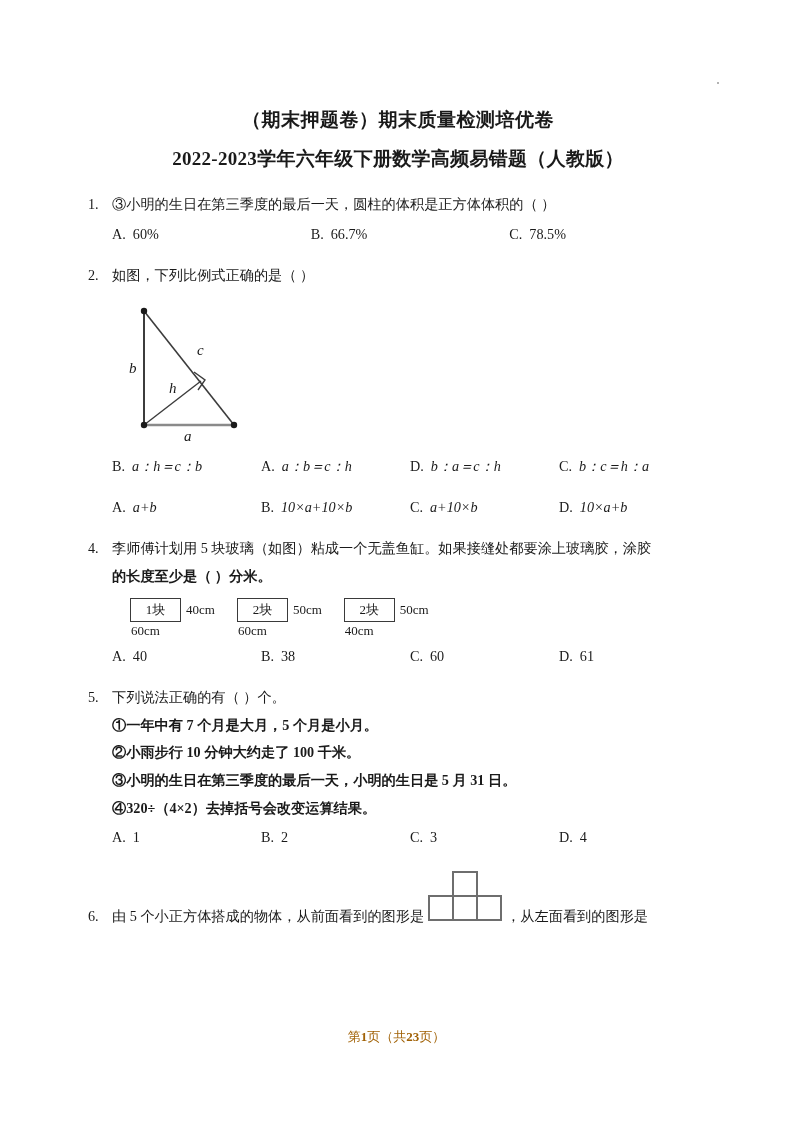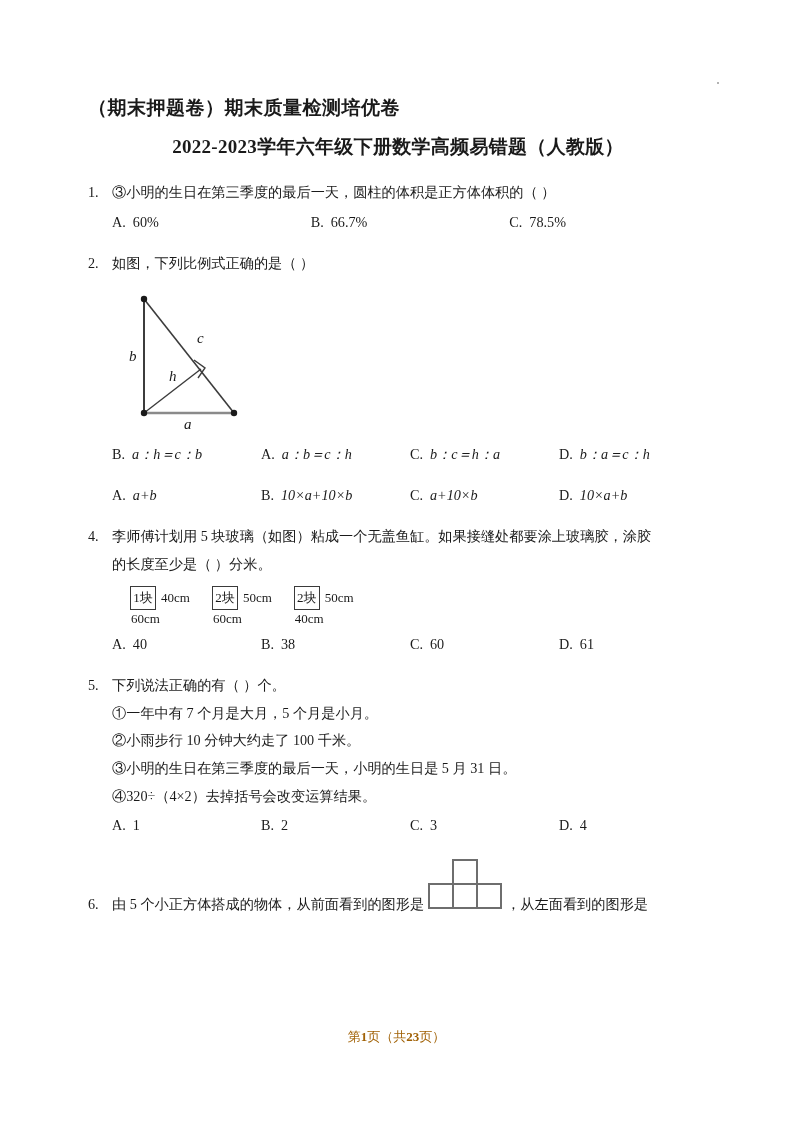--- a/index.html
+++ b/index.html
@@ -24,25 +24,25 @@
   }
   .content {
     position: absolute;
     left: 88px;
     top: 92px;
     width: 620px;
   }
 
   
   .title-main {
-    text-align: left;
+    text-align: center;
     font-size: 19px;
     font-weight: bold;
     letter-spacing: 0.5px;
-    margin: 4px 0 14px 0;
+    margin: 16px 0 14px 0;
     line-height: 1.3;
   }
   .title-sub {
     text-align: center;
     font-size: 19px;
     font-weight: bold;
     letter-spacing: 0.3px;
     margin: 0 0 20px 0;
     line-height: 1.3;
   }
@@ -71,20 +71,21 @@
     font-family: "Liberation Serif", serif;
   }
   .q-body {
     display: inline;
   }
   .q-indent {
     padding-left: 24px;
     display: block;
     font-size: 14.2px;
     line-height: 1.95;
+    font-weight: bold;
   }
 
   
   .opts {
     padding-left: 24px;
     display: flex;
     font-size: 14.2px;
     line-height: 1.95;
     margin-top: 2px;
   }
@@ -115,21 +116,21 @@
   }
   .glass-group {
     display: block;
   }
   .glass-row {
     display: flex;
     align-items: center;
   }
   .glass-box {
     border: 1.6px solid #3a3a3a;
-    width: 26px;
+    width: 51px;
     height: 24px;
     display: flex;
     align-items: center;
     justify-content: center;
     font-size: 13px;
     box-sizing: border-box;
   }
   .glass-side {
     font-size: 13px;
     margin-left: 5px;
@@ -235,22 +236,22 @@
           <text x="7" y="70" font-family="Liberation Serif, serif" font-style="italic" font-size="15" fill="#1a1a1a">b</text>
           <text x="75" y="52" font-family="Liberation Serif, serif" font-style="italic" font-size="15" fill="#1a1a1a">c</text>
           <text x="47" y="90" font-family="Liberation Serif, serif" font-style="italic" font-size="15" fill="#1a1a1a">h</text>
           <text x="62" y="138" font-family="Liberation Serif, serif" font-style="italic" font-size="15" fill="#1a1a1a">a</text>
         </svg>
       </div>
 
       <div class="opts four">
         <span class="opt"><span class="opt-letter">B.</span><span class="it">a：h＝c：b</span></span>
         <span class="opt"><span class="opt-letter">A.</span><span class="it">a：b＝c：h</span></span>
+        <span class="opt"><span class="opt-letter">D.</span><span class="it">b：a＝c：h</span></span>
         <span class="opt"><span class="opt-letter">C.</span><span class="it">b：c＝h：a</span></span>
-        <span class="opt"><span class="opt-letter">D.</span><span class="it">b：a＝c：h</span></span>
       </div>
     </div>
 
     <div class="q">
       <div class="opts four">
         <span class="opt"><span class="opt-letter">A.</span><span class="it">a+b</span></span>
         <span class="opt"><span class="opt-letter">B.</span><span class="it">10×a+10×b</span></span>
         <span class="opt"><span class="opt-letter">C.</span><span class="it">a+10×b</span></span>
         <span class="opt"><span class="opt-letter">D.</span><span class="it">10×a+b</span></span>
       </div>

